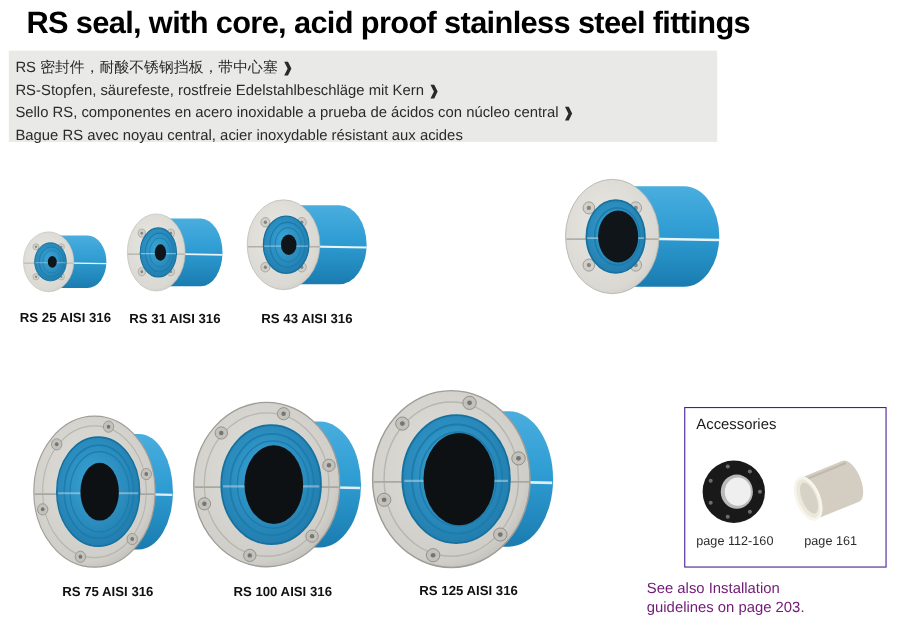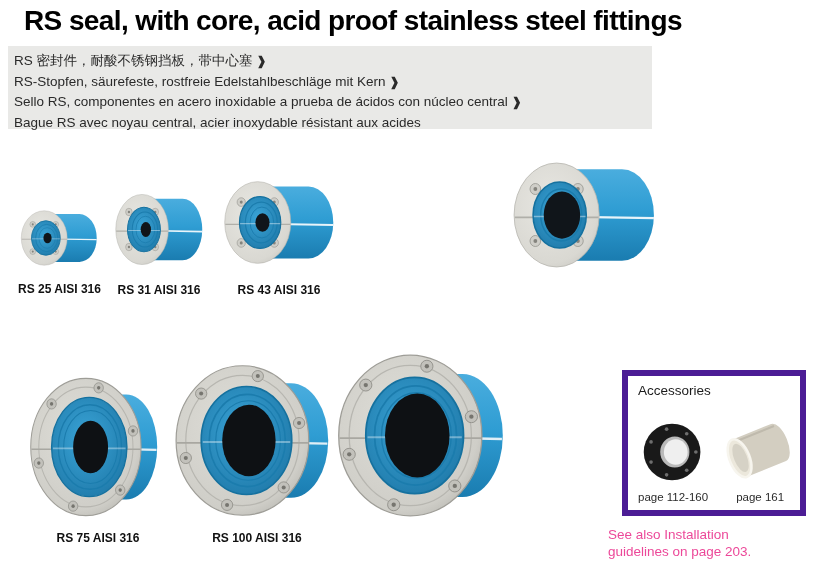--- a/index.html
+++ b/index.html
@@ -28,31 +28,31 @@
   .band .line .marker { font-weight: 700; font-size: 12px; margin-left: 4px; }
   .product { position: absolute; margin: 0; text-align: center; }
   .product svg { display: block; width: 100%; }
   .product figcaption {
     font-size: 12px; font-weight: 700; color: #111;
     white-space: nowrap; margin-top: 11px;
   }
   .accessories {
     position: absolute; left: 622px; top: 370px;
     width: 184px; height: 146px;
-    border: 6px solid #4c1d95; background: #fff;
+    border: 1px solid #4c1d95; background: #fff;
     padding: 7px 10px;
   }
   .acc-title { font-size: 13.5px; color: #1c1c1c; }
   .acc-items { display: flex; align-items: flex-end; gap: 12px; margin-top: 16px; }
   .acc-item { text-align: center; }
   .acc-item svg { display: block; margin: 0 auto; }
   .acc-item .cap { font-size: 11.5px; color: #2b2b2b; margin-top: 7px; white-space: nowrap; }
   .see-also {
-    position: absolute; left: 608px; top: 527px; width: 160px;
-    font-size: 13.5px; line-height: 16.5px; color: #ec4899;
+    position: absolute; left: 588px; top: 527px; width: 160px;
+    font-size: 13.5px; line-height: 16.5px; color: #701a75;
   }
   .defs-holder { position: absolute; width: 0; height: 0; overflow: hidden; }
 </style>
 </head>
 <body>
 
 <svg class="defs-holder" aria-hidden="true">
   <defs>
     <linearGradient id="bodyGrad" x1="0" y1="0" x2="0" y2="1">
       <stop offset="0" stop-color="#4aadde"></stop>
@@ -198,20 +198,21 @@
         <ellipse cx="100" cy="100" rx="33" ry="45" fill="#0e1114"></ellipse>
       </svg>
     <figcaption>RS 100 AISI 316</figcaption>
   </figure>
 
   <figure class="product" style="left:330px; top:350px; width:192px;">
     <svg viewBox="0 0 220 200" preserveAspectRatio="none" style="height:171px">
         <use href="#seal-large"></use>
         <ellipse cx="100" cy="100" rx="37" ry="49" fill="#0e1114"></ellipse>
       </svg>
+    <figcaption style="margin-top:9px">RS 125 AISI 316</figcaption>
   </figure>
 
   <div class="accessories">
     <div class="acc-title">Accessories</div>
     <div class="acc-items">
       <div class="acc-item">
         <svg width="66" height="64" viewBox="0 0 70 70">
             <use href="#acc-flange"></use>
           </svg>
         <div class="cap">page 112-160</div>

